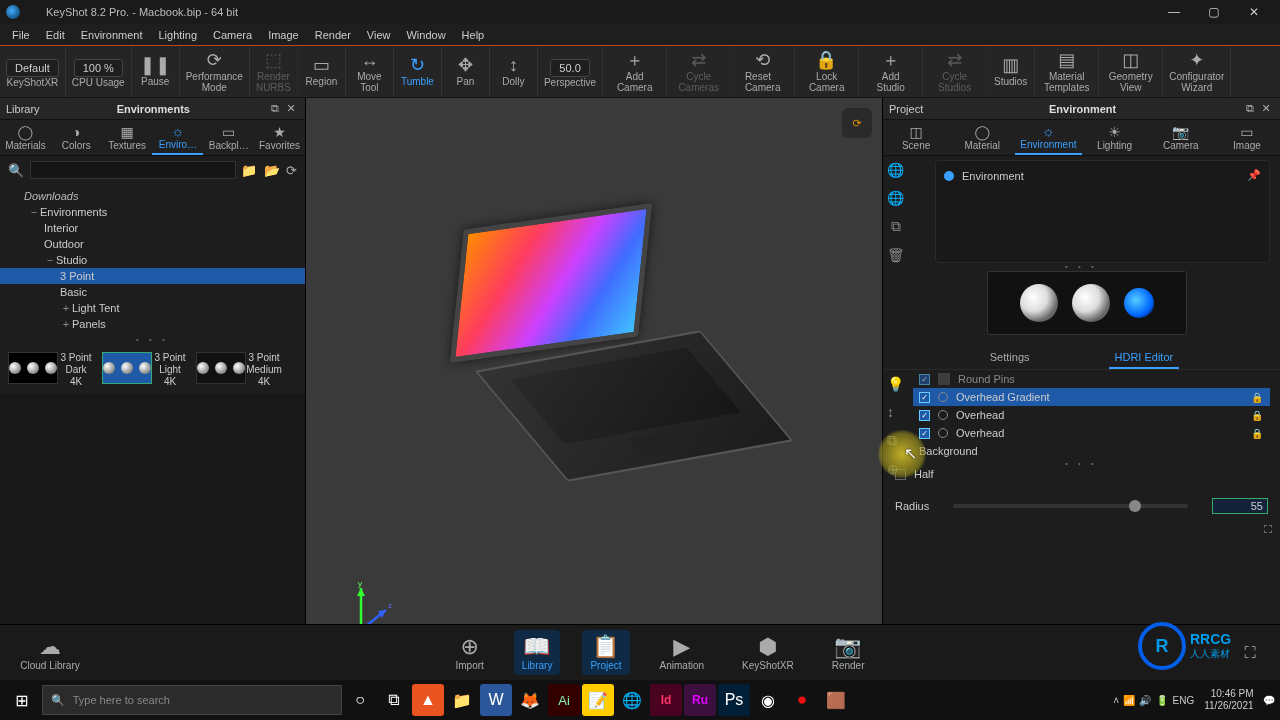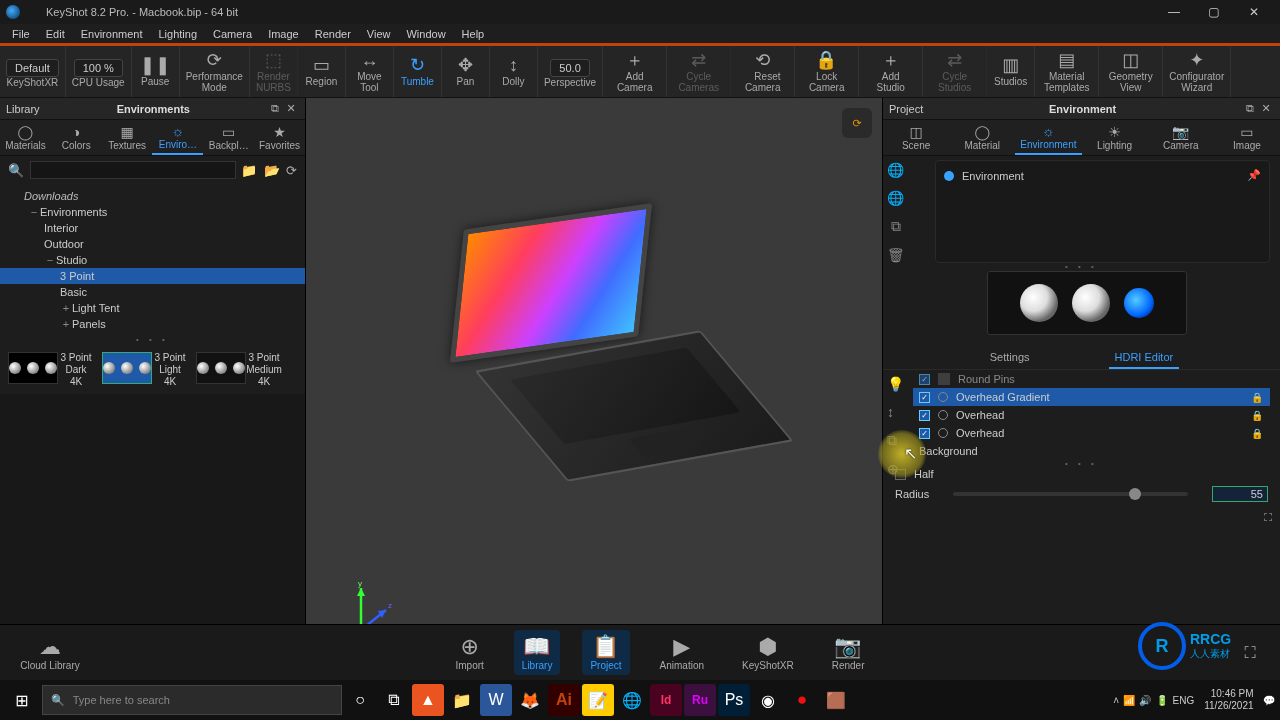--- a/index.html
+++ b/index.html
@@ -5,21 +5,21 @@
 * { margin: 0; padding: 0; box-sizing: border-box; font-family: "Segoe UI", Tahoma, sans-serif; user-select: none; }
 body { width: 1280px; height: 720px; background: #222; color: #ccc; font-size: 11px; overflow: hidden; position: relative; }
 
 
 .titlebar { height: 24px; background: #1a1a1a; display: flex; align-items: center; padding: 0 6px; }
 .titlebar .logo { width: 14px; height: 14px; border-radius: 50%; background: radial-gradient(circle at 40% 40%, #4af, #035); margin-right: 6px; }
 .titlebar .title { flex: 1; color: #bbb; font-size: 11px; padding-left: 20px; }
 .titlebar .winbtn { width: 40px; height: 24px; display: flex; align-items: center; justify-content: center; color: #ccc; font-size: 12px; }
 
 
-.menubar { height: 22px; background: #1e1e1e; border-bottom: 3px solid #c2410c; display: flex; align-items: center; padding: 0 4px; }
+.menubar { height: 22px; background: #1e1e1e; border-bottom: 1px solid #c2410c; display: flex; align-items: center; padding: 0 4px; }
 .menubar .mitem { padding: 2px 8px; color: #ccc; }
 
 
 .ribbon { height: 52px; background: #252525; border-bottom: 1px solid #111; display: flex; align-items: stretch; }
 .ribbon .slot { display: flex; flex-direction: column; align-items: center; justify-content: center; padding: 2px 6px; color: #aaa; font-size: 10px; border-right: 1px solid #333; min-width: 48px; }
 .ribbon .slot.wide { min-width: 64px; }
 .ribbon .slot .ic { font-size: 18px; line-height: 18px; margin-bottom: 2px; }
 .ribbon .slot.sel { color: #3aa0ff; }
 .ribbon .pill { background: #1e1e1e; border: 1px solid #444; border-radius: 3px; color: #ccc; padding: 2px 8px; font-size: 11px; margin-top: 4px; }
 
@@ -104,21 +104,21 @@
 .pin-item.sel { background: #1e5aa8; }
 .pin-item .chk { width: 11px; height: 11px; background: #1e5aa8; border: 1px solid #6cf; display: inline-flex; align-items: center; justify-content: center; font-size: 8px; color: #fff; }
 .pin-item .rad { width: 10px; height: 10px; border: 1px solid #888; border-radius: 50%; }
 .pin-item .lock { margin-left: auto; color: #888; font-size: 10px; }
 
 .side-icons { position: absolute; left: 4px; width: 22px; display: flex; flex-direction: column; gap: 12px; color: #888; font-size: 14px; }
 
 .shape-row { display: flex; align-items: center; gap: 10px; margin: 6px 12px 2px 12px; font-size: 11px; }
 .shape-row .r { width: 10px; height: 10px; border-radius: 50%; border: 1px solid #888; display: inline-block; }
 .shape-row .r.on { background: #3aa0ff; border-color: #3aa0ff; }
-.half-row { display: flex; align-items: center; gap: 8px; margin: 2px 12px 4px 12px; }
+.half-row { display: flex; align-items: center; gap: 8px; margin: 2px 12px 16px 12px; }
 .half-row .cb { width: 11px; height: 11px; border: 1px solid #666; background: #222; }
 .radius-row { display: flex; align-items: center; margin: 2px 12px 4px 12px; gap: 24px; }
 .radius-row .track { flex: 1; height: 4px; background: #333; position: relative; border-radius: 2px; }
 .radius-row .knob { position: absolute; right: 20%; top: -4px; width: 12px; height: 12px; border-radius: 50%; background: #888; }
 .radius-row .val { width: 56px; background: #14233a; border: 1px solid #3a6; color: #ccc; padding: 1px 4px; font-size: 11px; text-align: right; }
 .proj-ft { height: 22px; display: flex; align-items: center; justify-content: flex-end; padding: 0 8px; color: #aaa; }
 
 
 .docktabs { position: absolute; left: 0; right: 0; bottom: 40px; height: 56px; background: #1a1a1a; border-top: 1px solid #000; display: flex; align-items: center; }
 .docktabs .left { width: 100px; display: flex; flex-direction: column; align-items: center; color: #aaa; font-size: 10px; }
@@ -218,21 +218,21 @@
       <span style="white-space:pre-line;text-align:center">Add
 Camera</span>
     </div>
   <div class="slot wide" style="opacity:.4">
       <span class="ic">⇄</span>
       <span style="white-space:pre-line;text-align:center">Cycle
 Cameras</span>
     </div>
   <div class="slot wide">
       <span class="ic">⟲</span>
-      <span style="white-space:pre-line;text-align:right">Reset
+      <span style="white-space:pre-line;text-align:left">Reset
 Camera</span>
     </div>
   <div class="slot wide">
       <span class="ic">🔒</span>
       <span style="white-space:pre-line;text-align:center">Lock
 Camera</span>
     </div>
   <div class="slot wide">
       <span class="ic">＋</span>
       <span style="white-space:pre-line;text-align:center">Add
@@ -550,21 +550,21 @@
   <div class="search">
     <span>🔍</span>
     <span>Type here to search</span>
   </div>
   <div class="tb">○</div>
   <div class="tb">⧉</div>
   <div class="tb" style="background:#e95420">▲</div>
   <div class="tb">📁</div>
   <div class="tb" style="background:#2b579a">W</div>
   <div class="tb">🦊</div>
-  <div class="tb" style="background:#330000;color:#c2410c;font-weight:bold;font-size:16px">Ai</div>
+  <div class="tb" style="background:#330000;color:#86efac;font-weight:normal;font-size:13px">Ai</div>
   <div class="tb" style="background:#ffcc00;color:#000">📝</div>
   <div class="tb">🌐</div>
   <div class="tb" style="background:#49021f;color:#ff3366;font-weight:bold;font-size:12px">Id</div>
   <div class="tb" style="background:#3b0f3e;color:#e100ff;font-weight:bold;font-size:12px">Ru</div>
   <div class="tb" style="background:#001e36">Ps</div>
   <div class="tb">◉</div>
   <div class="tb" style="color:#e11">⏺</div>
   <div class="tb">🟫</div>
   <div class="tray">
     <span>˄</span>

